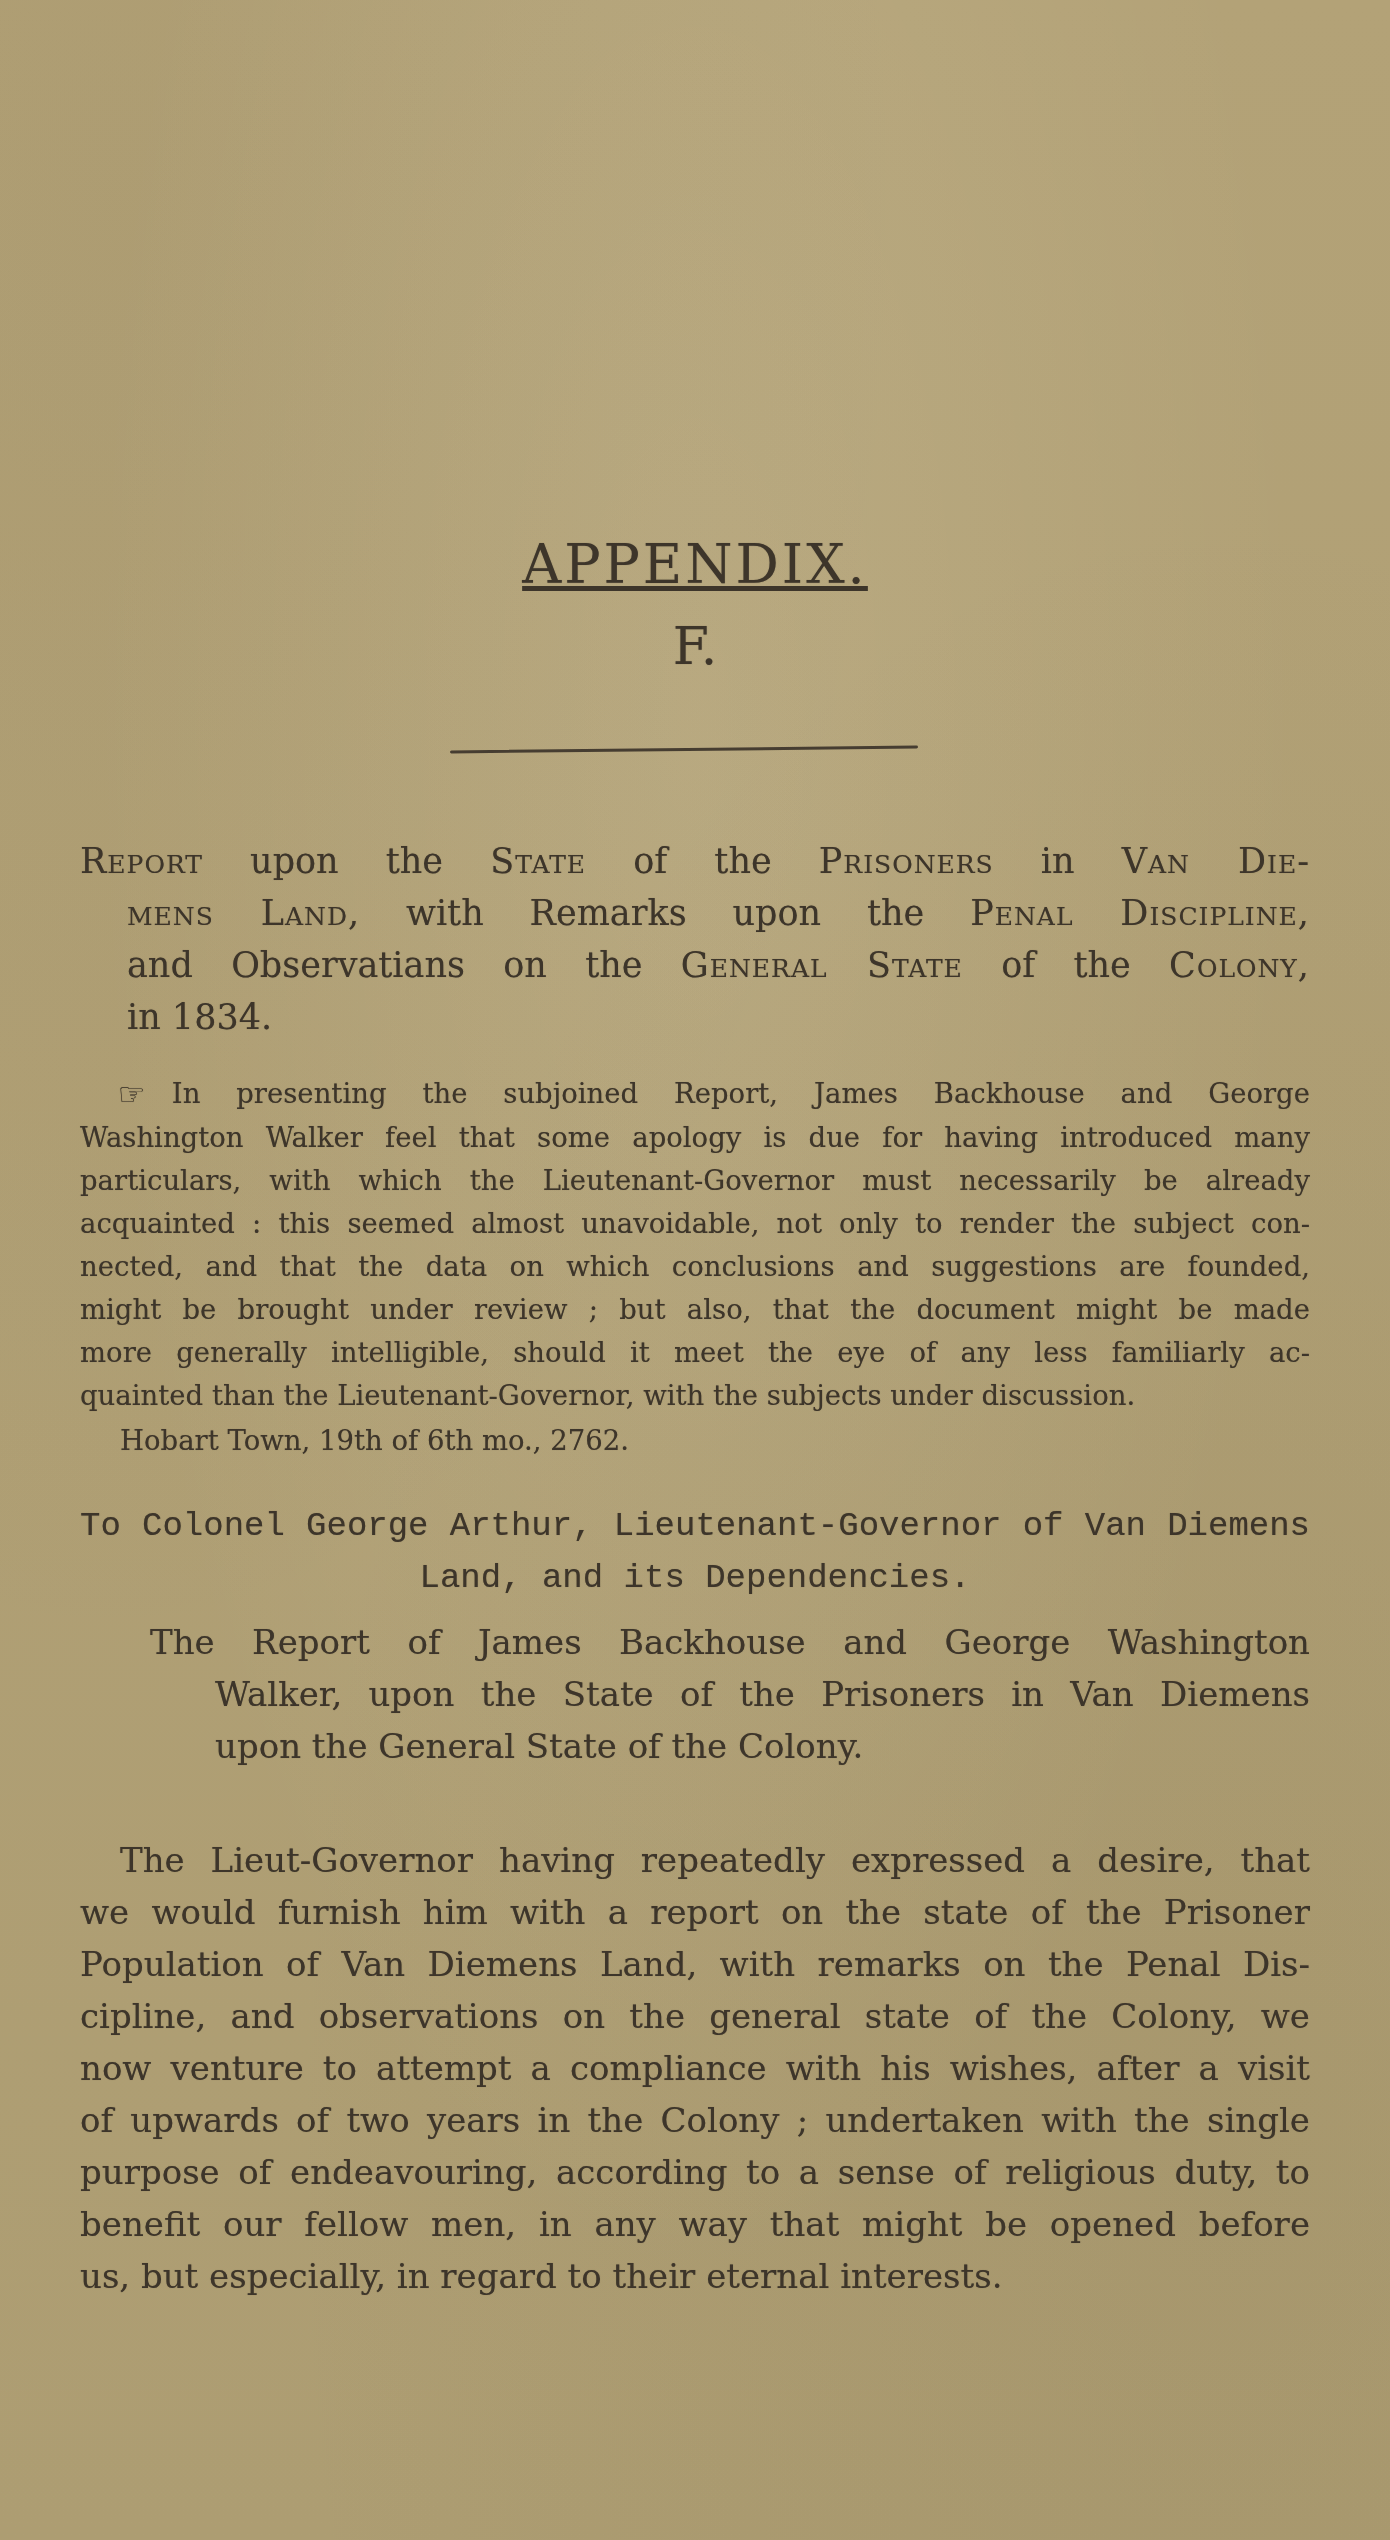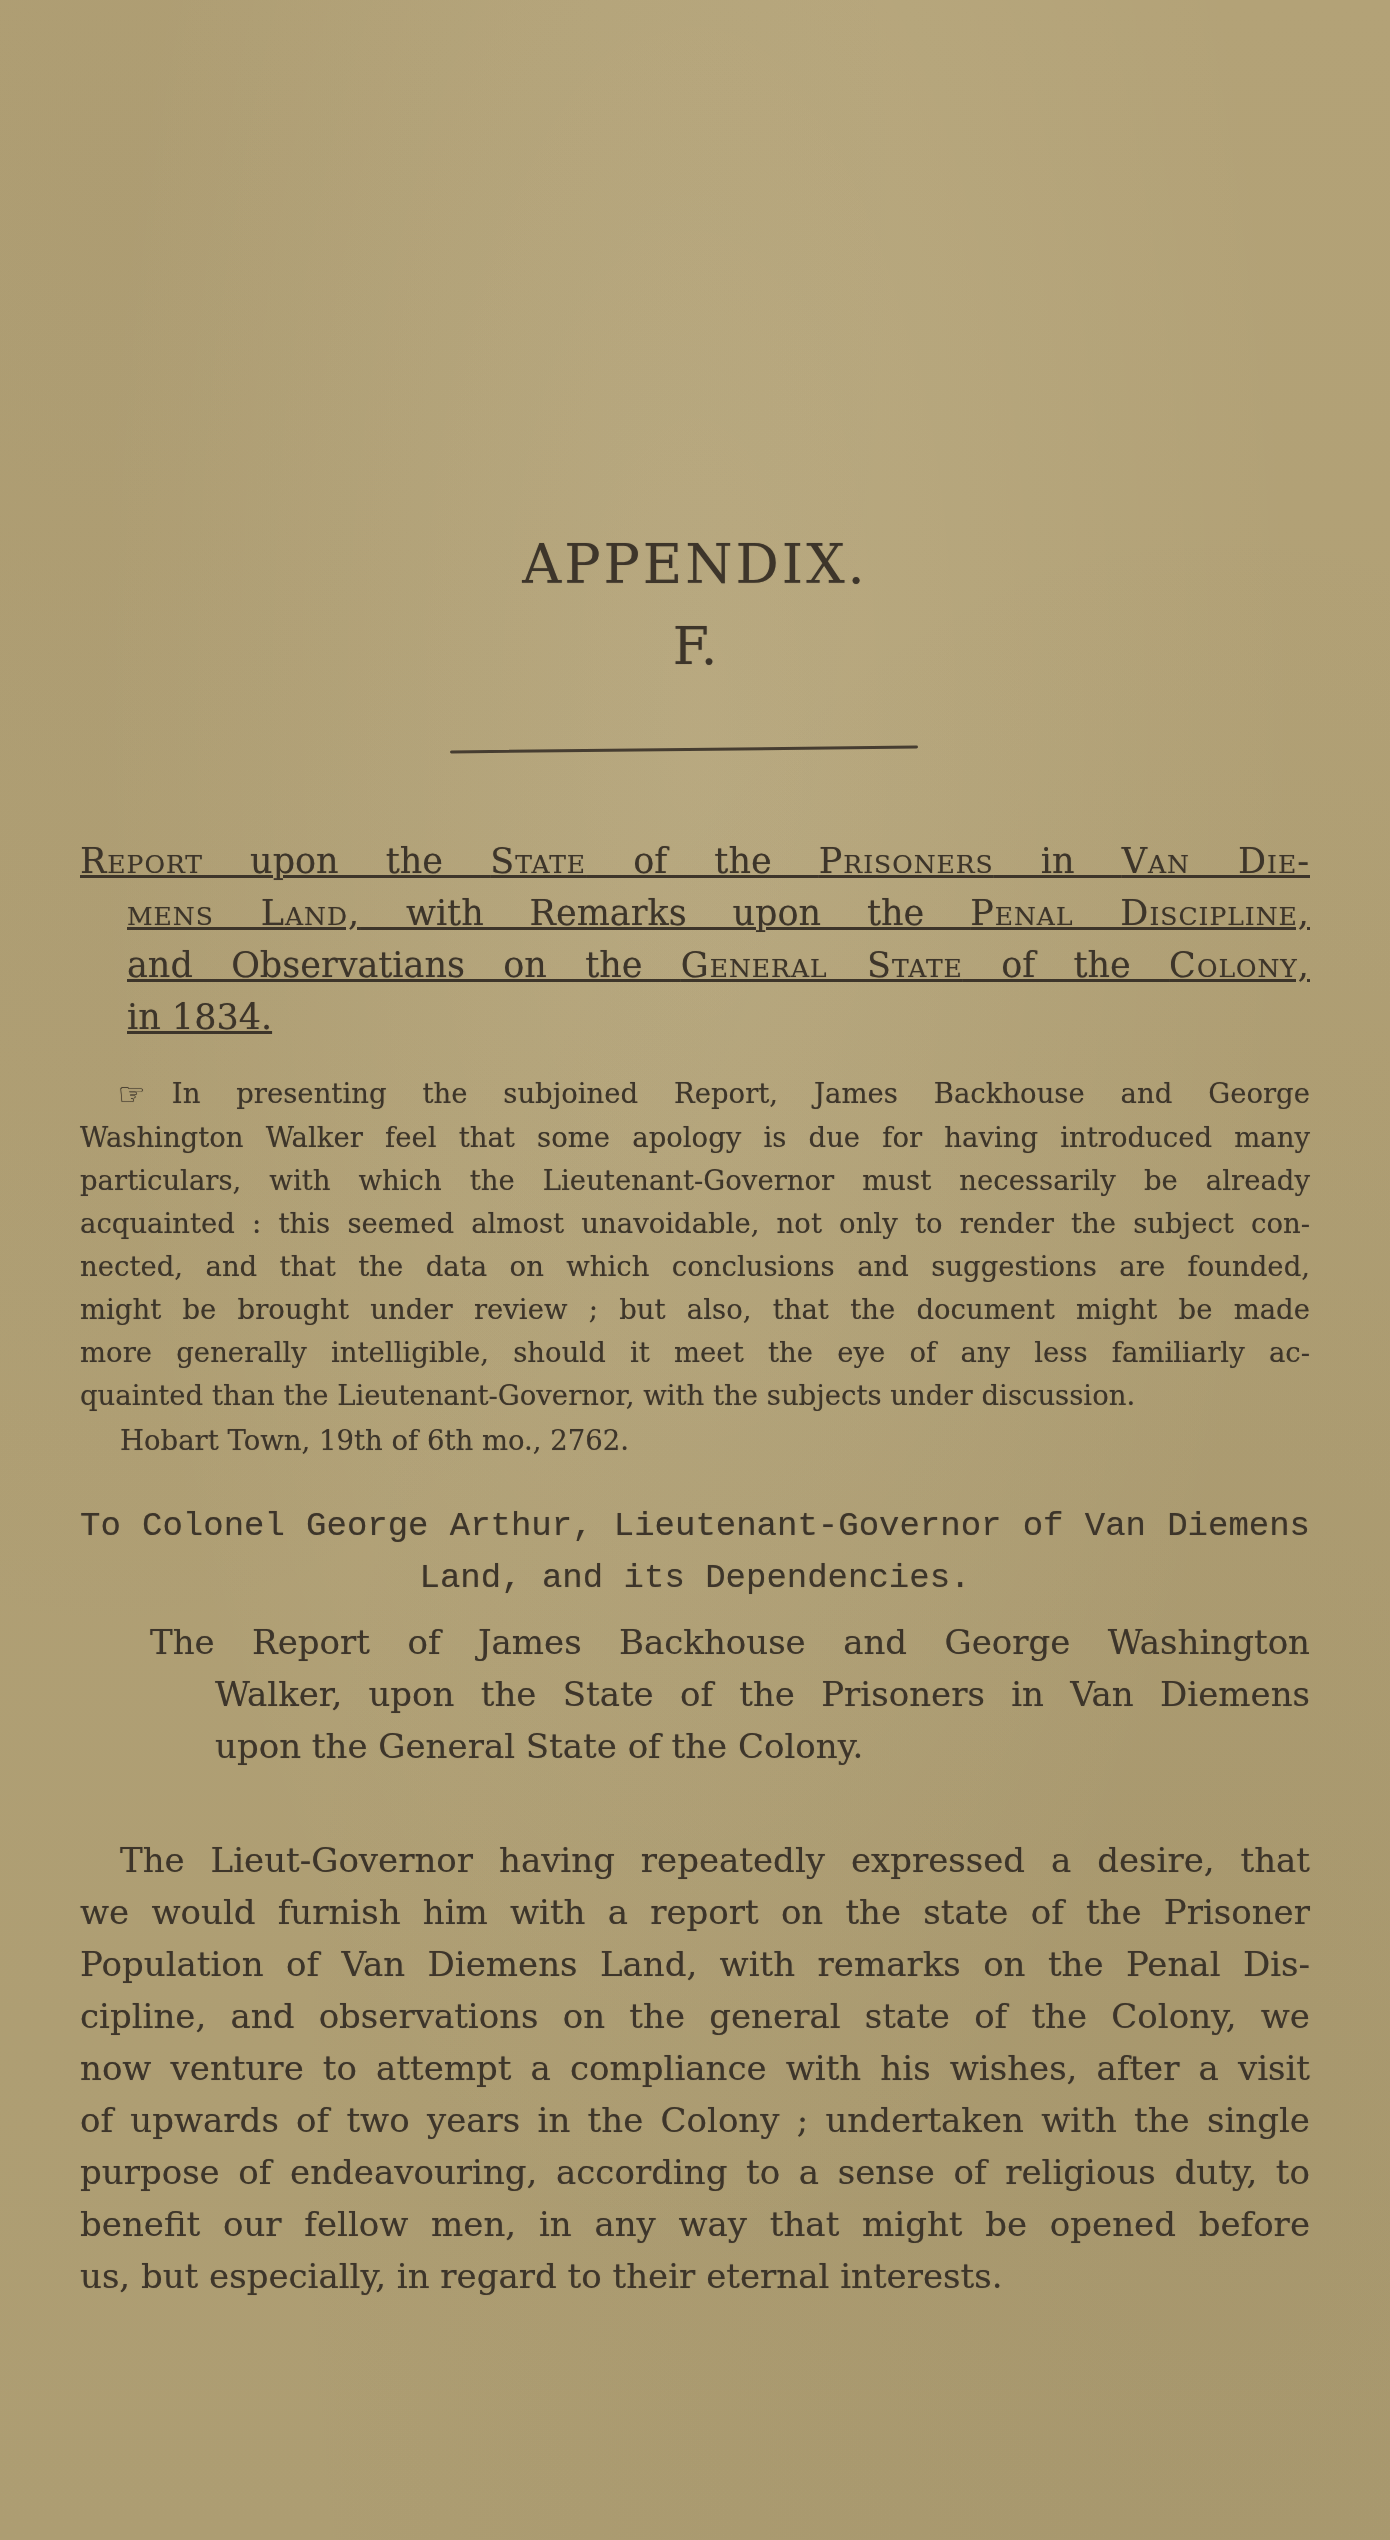--- a/index.html
+++ b/index.html
@@ -29,20 +29,21 @@
     position: absolute;
     top: 534px;
     left: 0;
     width: 100%;
     text-align: center;
     font-size: 54px;
     line-height: 62px;
     letter-spacing: 3px;
     color: var(--ink, #3d352a);
     text-shadow: 0 0 1px rgba(61,53,42,0.45);
+    text-decoration: underline;
   }
   .letter {
     position: absolute;
     top: 616px;
     left: 0;
     width: 100%;
     text-align: center;
     font-size: 52px;
     line-height: 60px;
     text-shadow: 0 0 1px rgba(61,53,42,0.45);
@@ -72,21 +73,20 @@
   }
   .ln.center {
     text-align: center;
     padding-left: 0 !important;
   }
   
   .heading-par {
     top: 835px;
     font-size: 35px;
     line-height: 52px;
-    text-decoration: underline;
   }
   .heading-par .ln { padding-left: 47px; }
   .heading-par .ln.first { padding-left: 0; }
   .sc {
     font-variant: small-caps;
     letter-spacing: 1px;
   }
   
   .note-par {
     top: 1072px;

